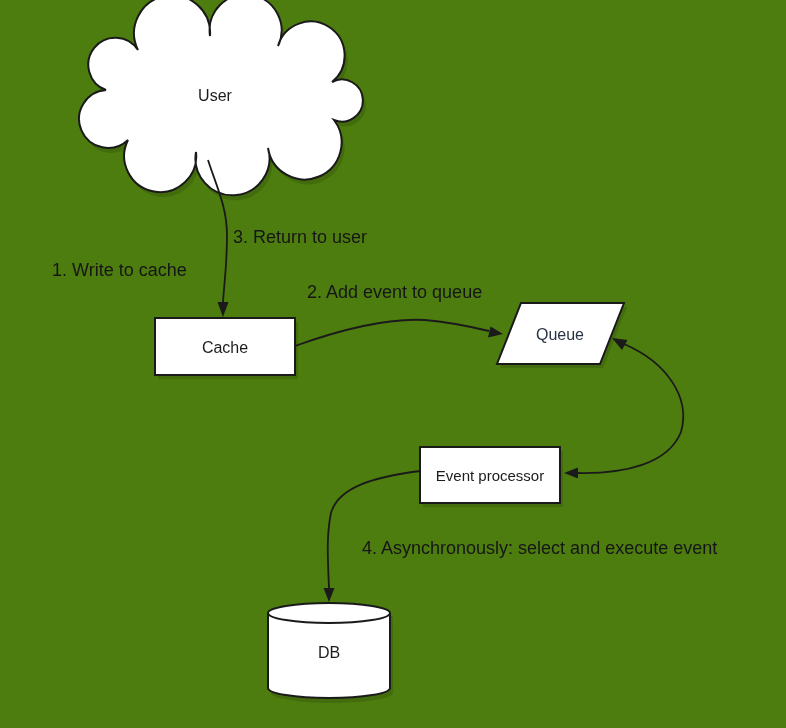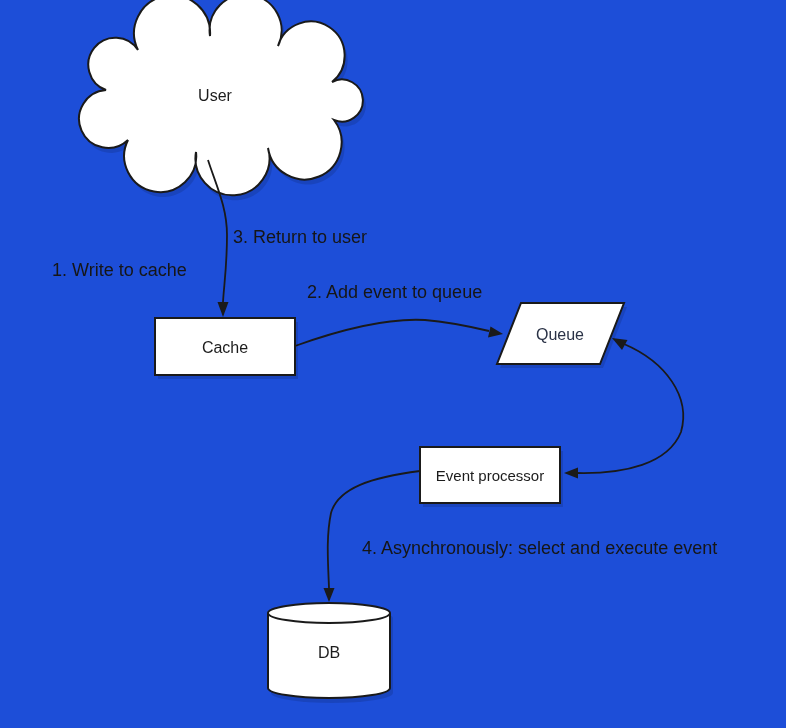--- a/index.html
+++ b/index.html
@@ -4,21 +4,21 @@
 <style>
   html, body {
     margin: 0;
     padding: 0;
     background: #ffffff;
   }
   .canvas {
     position: relative;
     width: 786px;
     height: 728px;
-    background: #1d4ed8;
+    background: #4d7c0f;
     overflow: hidden;
   }
   svg {
     display: block;
   }
   .node-shape {
     fill: #ffffff;
     stroke: #1a1a1a;
     stroke-width: 2;
   }

